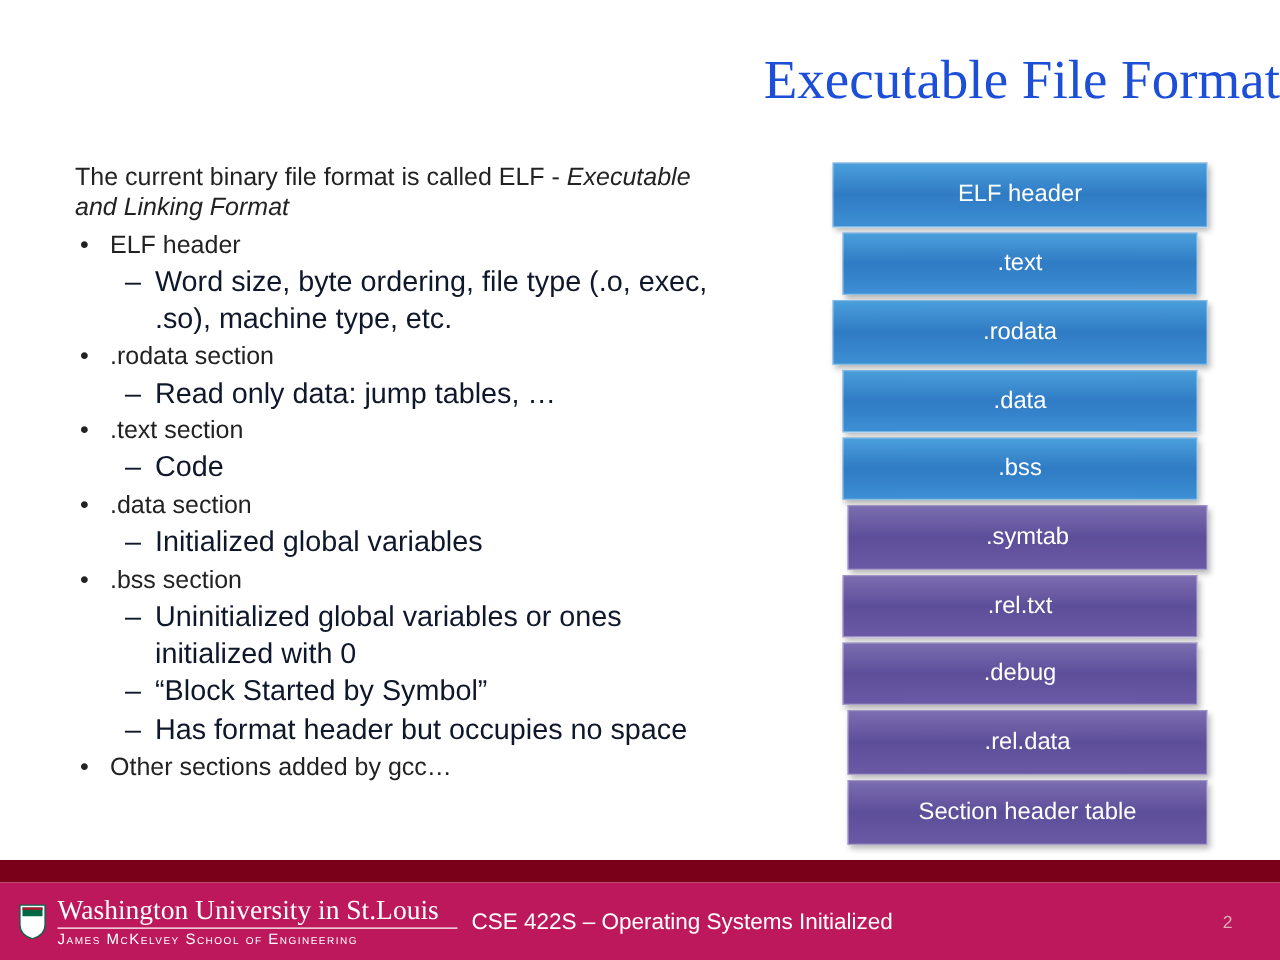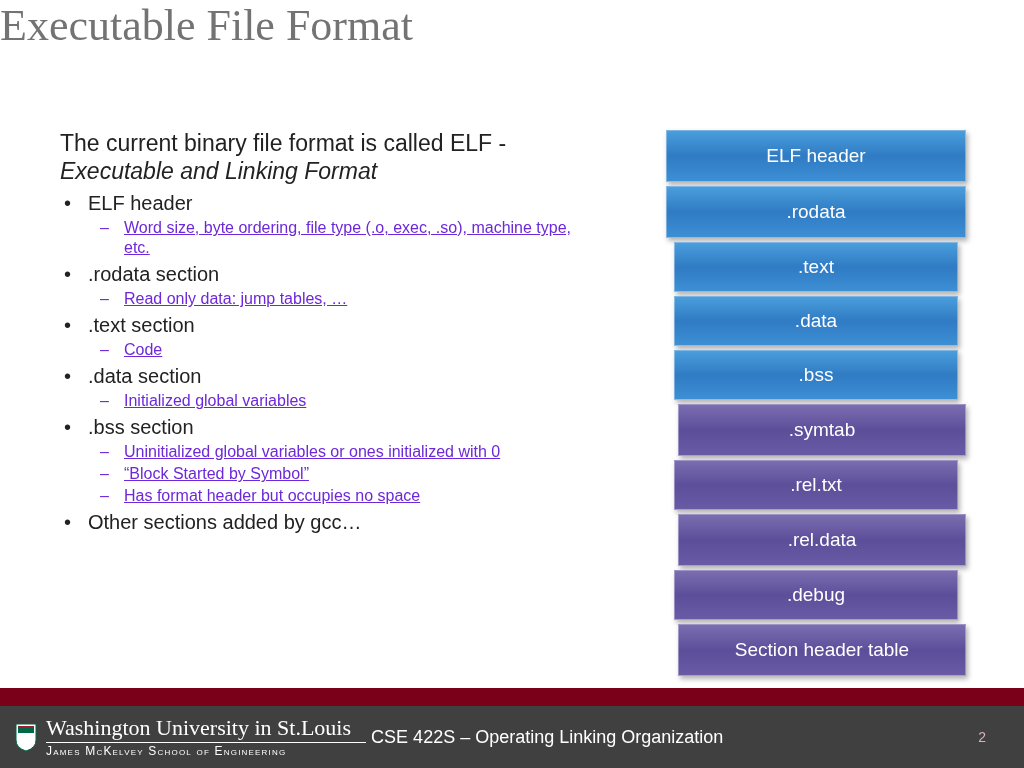--- a/index.html
+++ b/index.html
@@ -13,31 +13,32 @@
   }
   .slide {
     width: 100%;
     height: 100%;
     position: relative;
   }
   .title {
     font-family: Georgia, 'Times New Roman', serif;
     font-size: 44px;
     font-weight: 400;
-    text-align: left;
-    color: #737373;
+    text-align: right;
+    padding-top: 38px;
+    color: #1d4ed8;
   }
   .content {
     position: absolute;
     left: 60px;
     top: 130px;
     width: 530px;
   }
   .intro {
-    font-size: 23px;
+    font-size: 20px;
     color: #222;
     line-height: 1.2;
     margin-bottom: 6px;
   }
   .intro .italic { font-style: italic; }
   ul.main {
     list-style: none;
     padding-left: 0;
   }
   ul.main > li {
@@ -54,27 +55,26 @@
     left: 4px;
     top: 0;
     font-size: 20px;
   }
   ul.sub {
     list-style: none;
     padding-left: 0;
     margin-top: 2px;
   }
   ul.sub > li {
-    font-size: 16px;
-    color: #6d28d9;
+    font-size: 23px;
+    color: #0f172a;
     padding-left: 36px;
     position: relative;
     line-height: 1.25;
     margin-top: 2px;
-    text-decoration: underline;
   }
   ul.sub > li::before {
     content: "–";
     position: absolute;
     left: 12px;
     top: 0;
   }
   .diagram {
     position: absolute;
     right: 58px;
@@ -110,21 +110,21 @@
     background: linear-gradient(to bottom, #7b6db0 0%, #5d4e9a 50%, #6a5aa5 100%);
     margin: 0 0 4px 12px;
     height: 52px;
   }
   .footer {
     position: absolute;
     bottom: 0;
     left: 0;
     width: 100%;
     height: 62px;
-    background: #404040;
+    background: #be185d;
     display: flex;
     align-items: center;
   }
   .footer-top {
     position: absolute;
     bottom: 62px;
     left: 0;
     width: 100%;
     height: 18px;
     background: #7a0019;
@@ -219,44 +219,44 @@
           <li>“Block Started by Symbol”</li>
           <li>Has format header but occupies no space</li>
         </ul>
       </li>
       <li>Other sections added by gcc…</li>
     </ul>
   </div>
 
   <div class="diagram">
     <div class="box blue-wide">ELF header</div>
+    <div class="box blue">.text</div>
     <div class="box blue-wide">.rodata</div>
-    <div class="box blue">.text</div>
     <div class="box blue">.data</div>
     <div class="box blue">.bss</div>
     <div class="box purple-wide">.symtab</div>
     <div class="box purple">.rel.txt</div>
+    <div class="box purple">.debug</div>
     <div class="box purple-wide">.rel.data</div>
-    <div class="box purple">.debug</div>
     <div class="box purple-wide">Section header table</div>
   </div>
 
   <div class="footer-top"></div>
   <div class="footer">
     <div class="logo-block">
       <div class="shield">
         <svg viewBox="0 0 24 30" width="24" height="30">
           <path d="M2 2 L22 2 L22 18 Q22 26 12 29 Q2 26 2 18 Z" fill="#fff" stroke="#006747" stroke-width="1"></path>
           <rect x="4" y="4" width="16" height="7" fill="#006747"></rect>
           <rect x="4" y="4" width="16" height="2" fill="#a6192e"></rect>
         </svg>
       </div>
       <div class="logo-text">
         <div class="logo-line1">Washington University in St.Louis</div>
         <div class="logo-divider"></div>
         <div class="logo-line2">James McKelvey School of Engineering</div>
       </div>
     </div>
-    <div class="course">CSE 422S – Operating Linking Organization</div>
+    <div class="course">CSE 422S – Operating Systems Initialized</div>
     <div class="page-num">2</div>
   </div>
 
 </div>
 
 </body></html>

